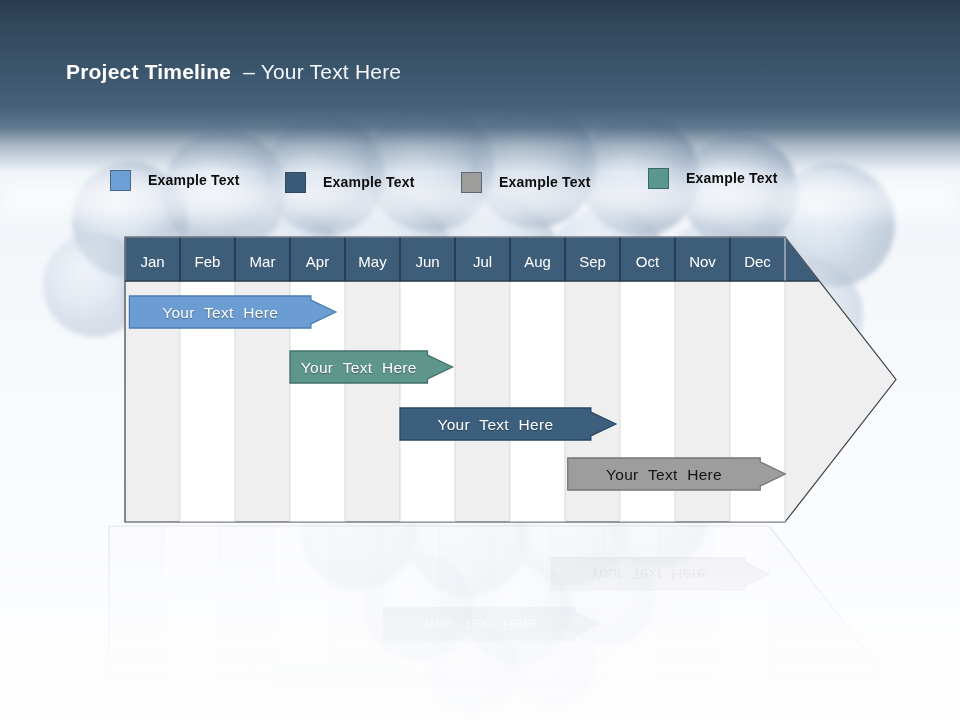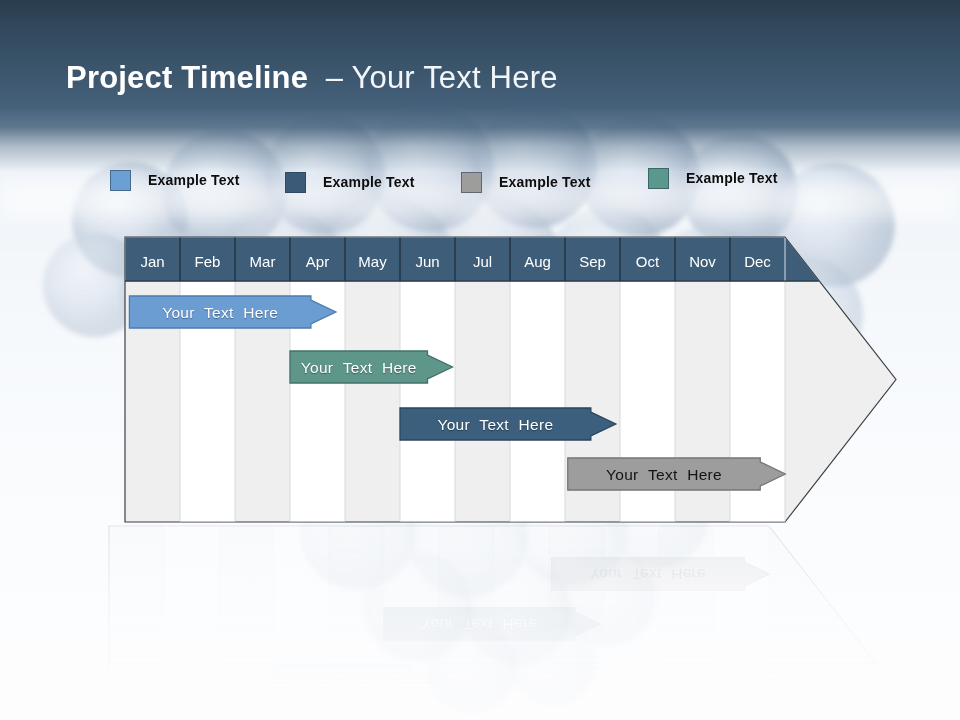--- a/index.html
+++ b/index.html
@@ -12,21 +12,21 @@
 
   
   .berries { position:absolute; left:0; top:110px; width:960px; height:610px; pointer-events:none; }
   .fog-band { position:absolute; left:0; top:181px; width:960px; height:36px;
               background:rgba(255,255,255,.52); filter:blur(8px); pointer-events:none; }
 
   
   .header { position:absolute; left:0; top:0; width:960px; height:172px; pointer-events:none;
             background:linear-gradient(180deg,#293c4e 0%,#31475b 14%,#3a546a 38%,#45607a 62%,
                        rgba(70,98,124,.85) 74%,rgba(92,118,142,.45) 85%,rgba(120,144,168,0) 100%); }
-  .title { position:absolute; left:66px; top:60px; color:#ffffff; font-size:31px;
+  .title { position:absolute; left:66px; top:60px; color:#ffffff; font-size:21px;
            letter-spacing:.2px; white-space:nowrap; pointer-events:auto; }
   .title .t-bold { font-weight:bold; }
   .title .t-light { font-weight:normal; color:#f2f6fa; }
 
   
   .legend-item { position:absolute; top:168px; display:flex; align-items:center; gap:17px; height:24px; }
   .legend-item:nth-child(1){ left:110px; }
   .legend-item:nth-child(2){ left:285px; top:170px; }
   .legend-item:nth-child(3){ left:461px; top:170px; }
   .legend-item:nth-child(4){ left:648px; top:166px; }

